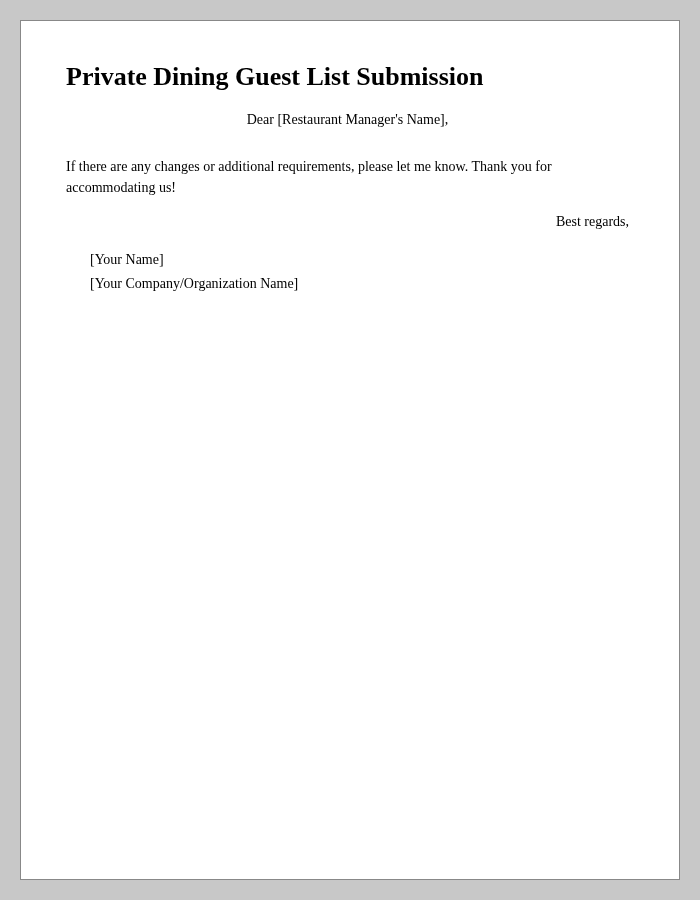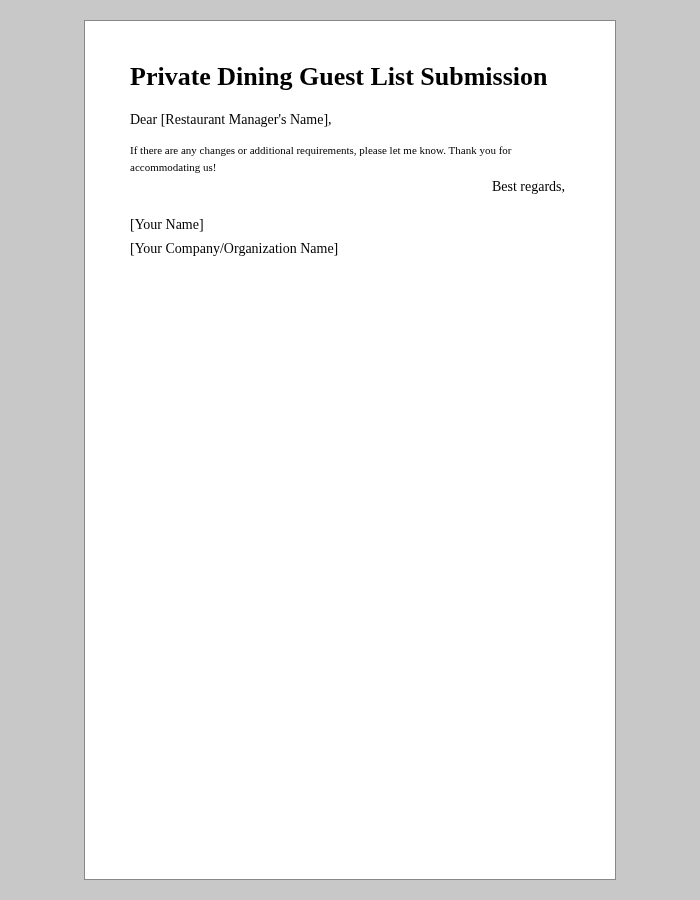--- a/index.html
+++ b/index.html
@@ -15,37 +15,38 @@
       align-items: flex-start;
       min-height: 900px;
       width: 700px;
       padding: 20px;
       font-family: Georgia, 'Times New Roman', Times, serif;
     }
 
     .document {
       background: #ffffff;
       border: 1px solid #888;
-      width: 532px;
+      width: 660px;
       min-height: 860px;
       padding: 40px 50px 40px 45px;
     }
 
     .doc-title {
       font-size: 26px;
       font-weight: bold;
       font-family: Georgia, 'Times New Roman', Times, serif;
       margin-bottom: 20px;
       line-height: 1.2;
     }
 
     .salutation {
       font-size: 14px;
       font-family: Georgia, 'Times New Roman', Times, serif;
-      margin-bottom: 14px;
+      margin-bottom: 28px;
+      text-align: center;
     }
 
     .intro-paragraph {
       font-size: 14px;
       font-family: Georgia, 'Times New Roman', Times, serif;
       margin-bottom: 20px;
       line-height: 1.5;
     }
 
     .section-title {
@@ -61,37 +62,38 @@
     }
 
     .guest-list li {
       font-size: 14px;
       font-family: Georgia, 'Times New Roman', Times, serif;
       line-height: 1.65;
       list-style-type: decimal;
     }
 
     .closing-paragraph {
-      font-size: 11px;
+      font-size: 14px;
       font-family: Georgia, 'Times New Roman', Times, serif;
-      margin-bottom: 4px;
+      margin-bottom: 16px;
       line-height: 1.5;
     }
 
     .regards {
       font-size: 14px;
       font-family: Georgia, 'Times New Roman', Times, serif;
       margin-bottom: 18px;
       text-align: right;
     }
 
     .signature-block {
       font-size: 14px;
       font-family: Georgia, 'Times New Roman', Times, serif;
       line-height: 1.7;
+      margin-left: 24px;
     }
   </style>
 </head>
 <body>
 
 <div class="document">
 
   <h1 class="doc-title">Private Dining Guest List Submission</h1>
 
   <p class="salutation">Dear [Restaurant Manager's Name],</p>

